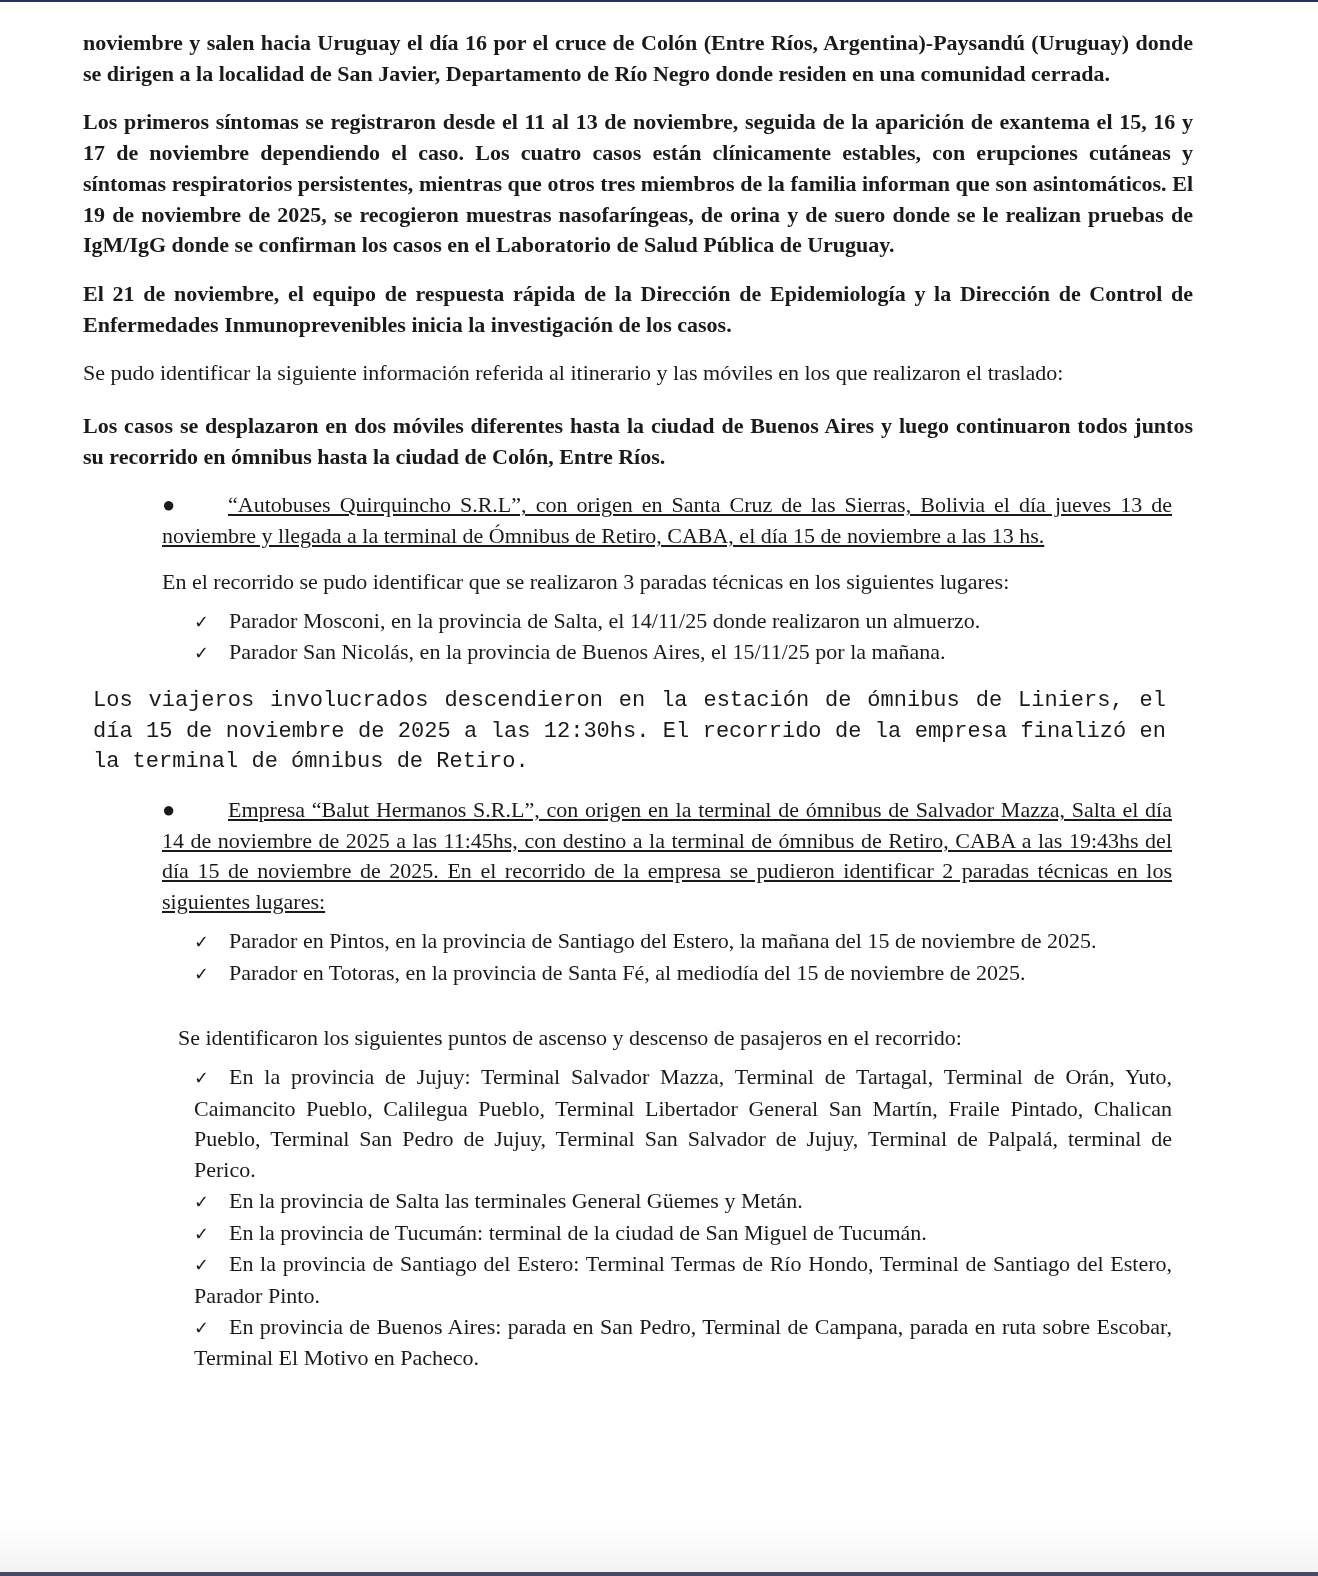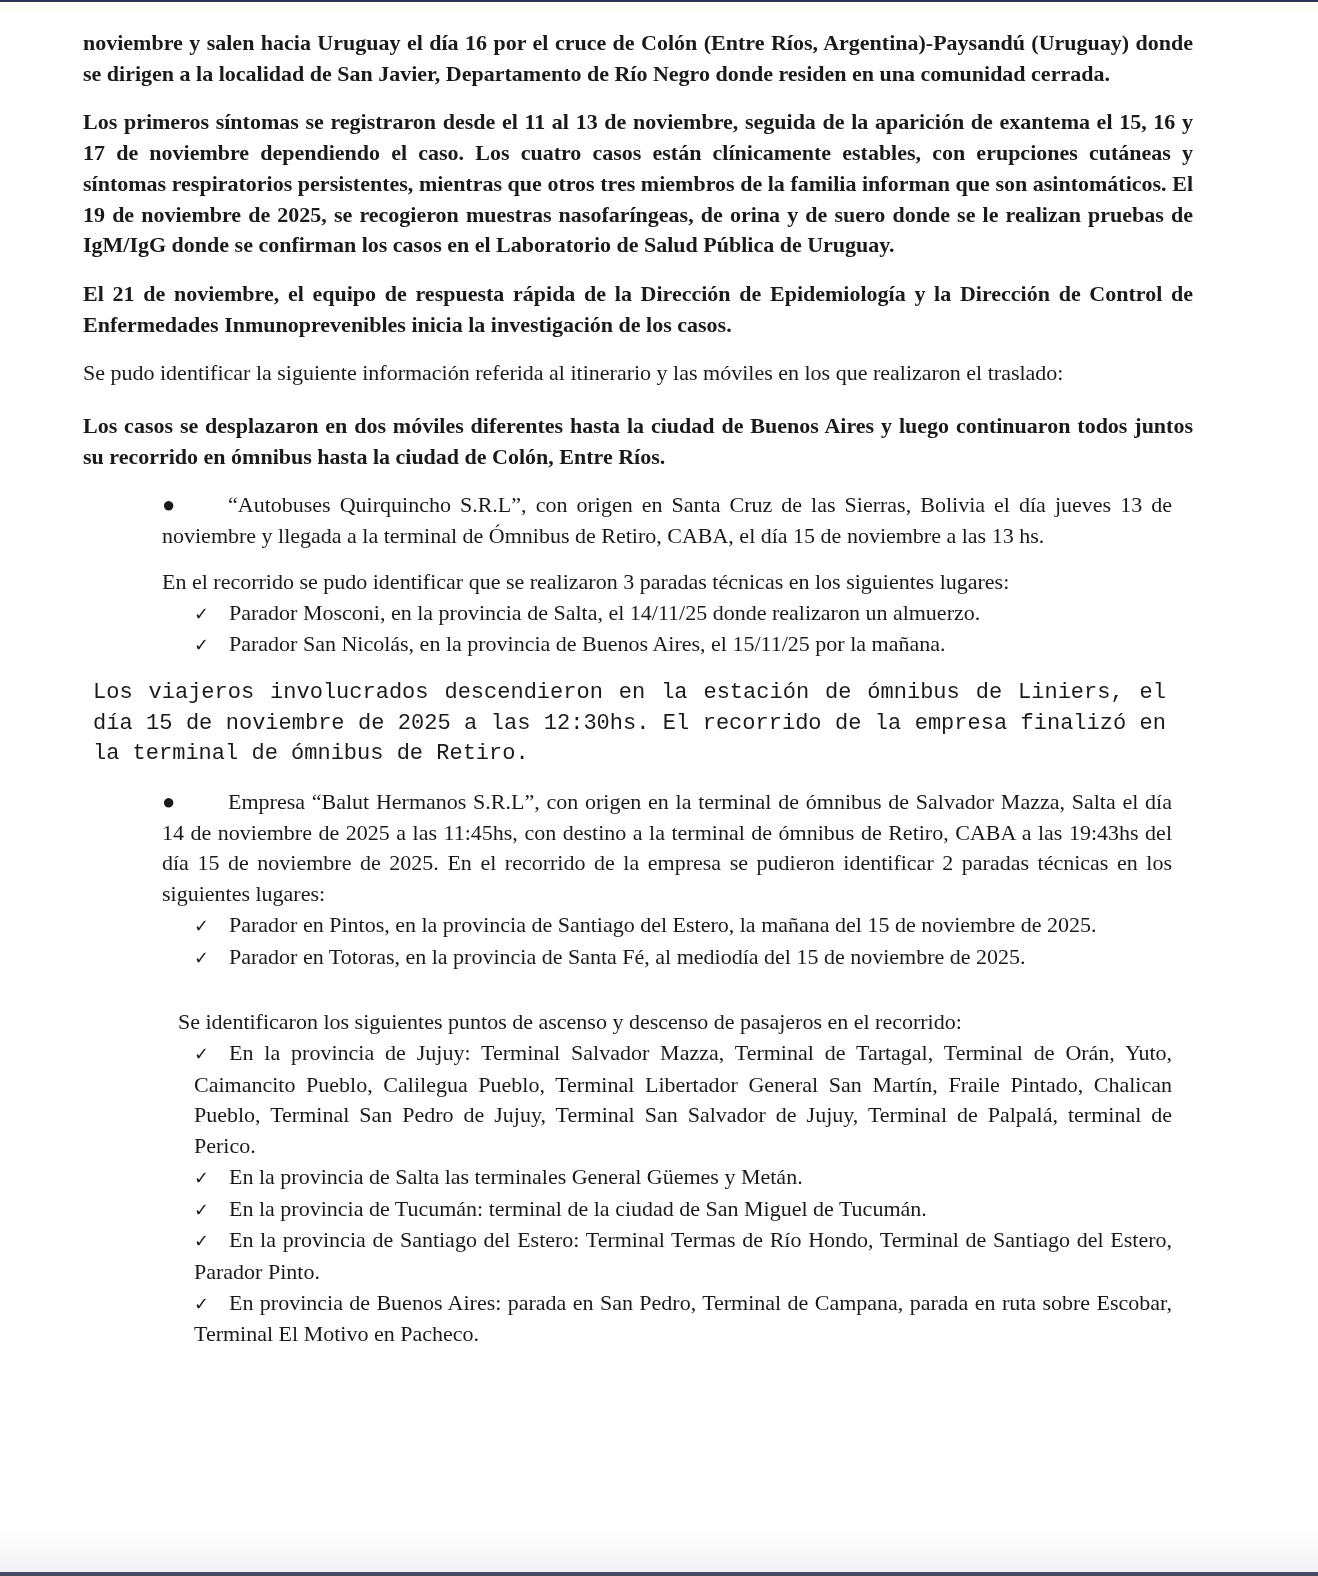--- a/index.html
+++ b/index.html
@@ -30,24 +30,24 @@
     }
     .page {
       position: absolute; left: 83px; top: 28px; width: 1110px;
       font-family: "Liberation Serif", "DejaVu Serif", serif;
       font-size: 22px;
       line-height: 30.7px;
     }
     p { margin: 0; }
     .just { text-align: justify; }
     .para { margin-bottom: 18px; font-weight: bold; }
-    .bullet-block { margin-left: 79px; width: 1010px; margin-bottom: 15px; }
+    .bullet-block { margin-left: 79px; width: 1010px; margin-bottom: 15px; text-decoration: underline; }
     .bullet-dot { display: inline-block; width: 66px; }
     .stops-intro { margin-left: 79px; width: 1020px; }
-    .checks { margin-left: 111px; width: 978px; list-style: none; padding: 0; margin-top: 0; margin-bottom: 0; }
+    .checks { margin-left: 111px; width: 978px; list-style: none; padding: 0; margin-top: 8px; margin-bottom: 0; }
     .checks li { text-indent: 0; }
     .check-mark { display: inline-block; width: 35px; font-size: 18px; font-family: "DejaVu Sans", sans-serif; }
     .liniers { margin-left: 10px; width: 1073px; margin-top: 17px; margin-bottom: 17px; font-family: Liberation Mono, monospace; }
     .points-intro { margin-left: 95px; width: 1000px; margin-top: 34px; }
   </style>
 </head>
 <body>
 
 <div class="top-bar"></div>
 <div class="top-tint"></div>

